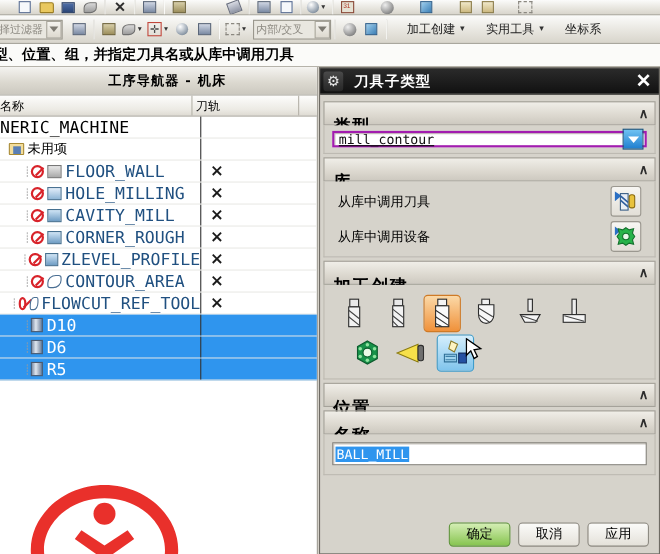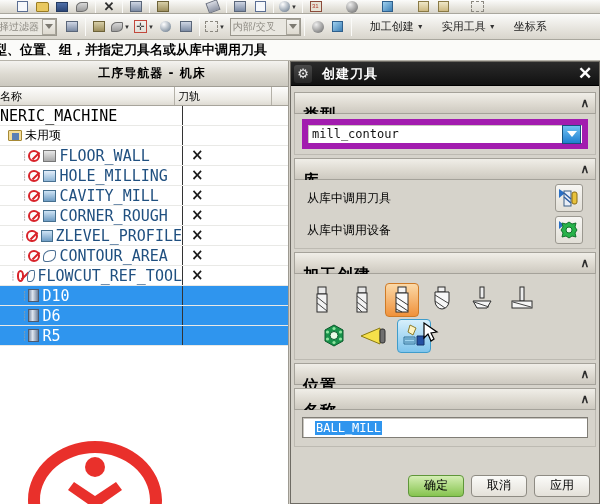--- a/index.html
+++ b/index.html
@@ -233,23 +233,24 @@
   .sec-head .sh-caret {
     width: 20px; height: 20px; display: flex; align-items: center; justify-content: center;
     font-size: 12px; color: #2d2d2d; font-weight: bold;
   }
   .sec-body {
     background: #d6d3cb; border-left: 1px solid #bdbab2; border-right: 1px solid #bdbab2;
     border-bottom: 1px solid #bdbab2;
     padding: 5px 7px;
   }
   .combo {
-    height: 30px; display: flex; align-items: center;
-    background: #fff; border: 6px solid #a21caf;
+    height: 15px; display: flex; align-items: center;
+    background: #fff; border: 2px solid #a21caf;
     box-shadow: inset 1px 1px 0 #c9c6bf;
+    text-decoration: underline;
   }
   .combo .cval {
     flex: 1; font-family: "DejaVu Sans Mono", monospace;
     font-size: 12px; color: #111; padding-left: 4px;
     overflow: hidden; white-space: nowrap;
   }
   .combo .cbtn {
     width: 19px; height: 19px; margin: 0 1px 0 0;
     background: linear-gradient(#6fc2f2,#1f7fd0);
     border: 1px solid #15527f;
@@ -293,21 +294,21 @@
   .st-cell svg { display: block; }
   #cursor-arrow { position: absolute; left: 128px; top: 48px; }
 
   .pos-row { display: flex; align-items: center; justify-content: space-between; height: 22px; }
   .pos-row .pr-label { font-family: "DejaVu Sans", sans-serif; font-size: 12px; color: #000; }
   .combo.small { width: 118px; }
   .combo.small .cval { font-size: 11px; }
 
   .name-input {
     height: 21px; background: #fff; border: 1px solid #807d76;
-    display: flex; align-items: center; padding-left: 12px;
+    display: flex; align-items: center; padding-left: 2px;
     box-shadow: inset 1px 1px 0 #c9c6bf;
   }
   .name-input .nv {
     font-family: "DejaVu Sans Mono", monospace; font-size: 12px;
     background: #2f95ee; color: #fff; padding: 0 1px;
   }
 
   #dlg-footer {
     height: 31px; display: flex; align-items: center; justify-content: flex-end;
     gap: 7px; padding: 0 9px 4px 0;
@@ -604,21 +605,21 @@
         </g>
         <text x="81" y="90" text-anchor="middle" font-family="DejaVu Sans, sans-serif" font-size="18" font-weight="bold" fill="#ffffff">UG爱好者</text>
         <text x="81" y="108" text-anchor="middle" font-family="DejaVu Sans, sans-serif" font-size="12" font-weight="bold" fill="#ffffff">WWW.UGSNX.COM</text>
       </svg>
     </div>
   </div>
 
   <div id="dialog">
     <div id="dlg-title">
       <div id="dlg-gear">⚙</div>
-      <span id="dlg-title-text">创建刀具</span>
+      <span id="dlg-title-text">刀具子类型</span>
       <div id="dlg-close">✕</div>
     </div>
 
     <div id="dlg-body">
 
       <div class="sec-head">
         <span class="sh-label">类型</span>
         <span class="sh-caret">∧</span>
       </div>
       <div class="sec-body">

